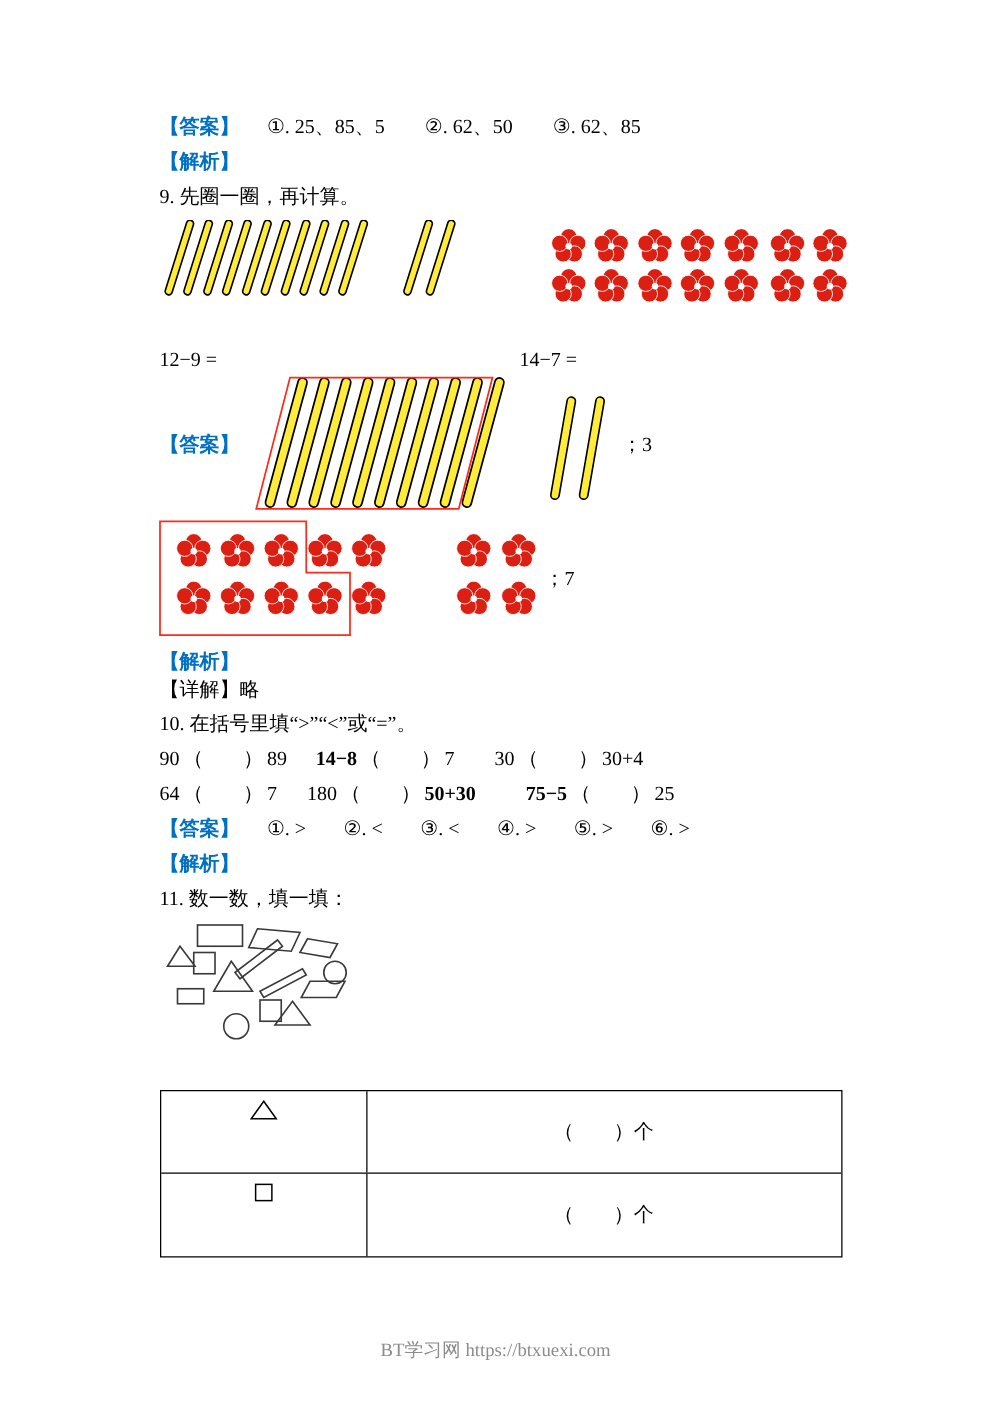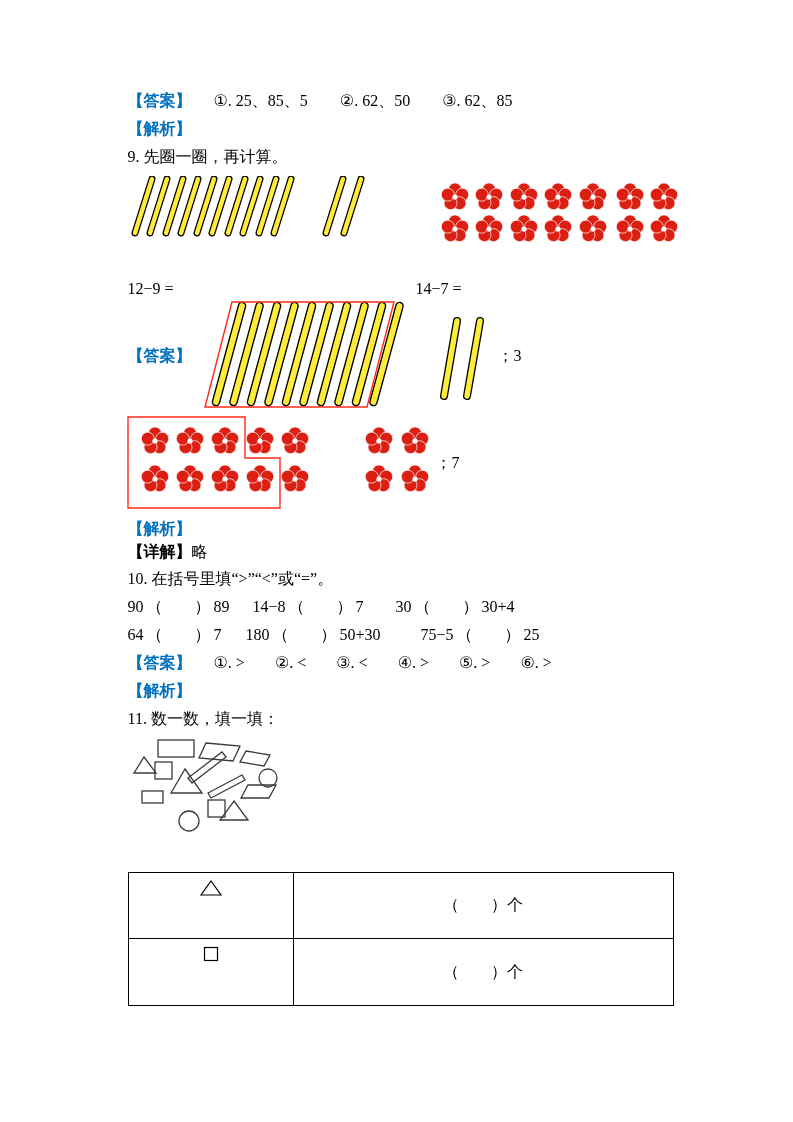--- a/index.html
+++ b/index.html
@@ -6,25 +6,25 @@
   html,body { background:#ffffff; }
   .page {
     position:relative; width:778px; height:1122px; margin:0 auto;
     background:#ffffff; overflow:hidden;
     font-family:"Liberation Serif","DejaVu Serif",serif;
     font-size:16px; color:#000;
   }
   .abs { position:absolute; }
   .blue { color:#0070C0; font-weight:bold; }
   .lbl { margin-right:18px; }
-  .bold { font-weight:bold;text-align:right; }
+  .bold { font-weight:normal;text-align:right; }
   .ans-item { margin-right:28px; }
   .ans-item10 { margin-right:26px; }
   .cmp .br { margin:0 3px; }
-  .mexp { font-weight:normal; }
+  .mexp { font-weight:bold; }
   .tbl { width:546px; border:1.2px solid #000; }
   .t-row { display:flex; height:66px; }
   .t-row.first { border-bottom:1.2px solid #000; }
   .t-cell-left {
     width:165px; border-right:1.2px solid #000;
     display:flex; justify-content:center; align-items:flex-start; padding-top:6px;
   }
   .t-cell-right { flex:1; display:flex; justify-content:center; align-items:center; }
   .footer { width:100%; text-align:center; color:#8c8c8c; font-size:15px; }
   svg { display:block; }
@@ -203,14 +203,17 @@
         <svg width="18" height="18" viewBox="0 0 18 18">
           <rect x="2.5" y="2.5" width="13" height="13" fill="none" stroke="#000" stroke-width="1.2"></rect>
         </svg>
       </div>
       <div class="t-cell-right">
         <span>（　　）个</span>
       </div>
     </div>
   </div>
 
+  <div class="abs footer" style="left:0;top:1071px">
+    <span>BT学习网 https://btxuexi.com</span>
+  </div>
 
 </div>
 
 </body></html>

